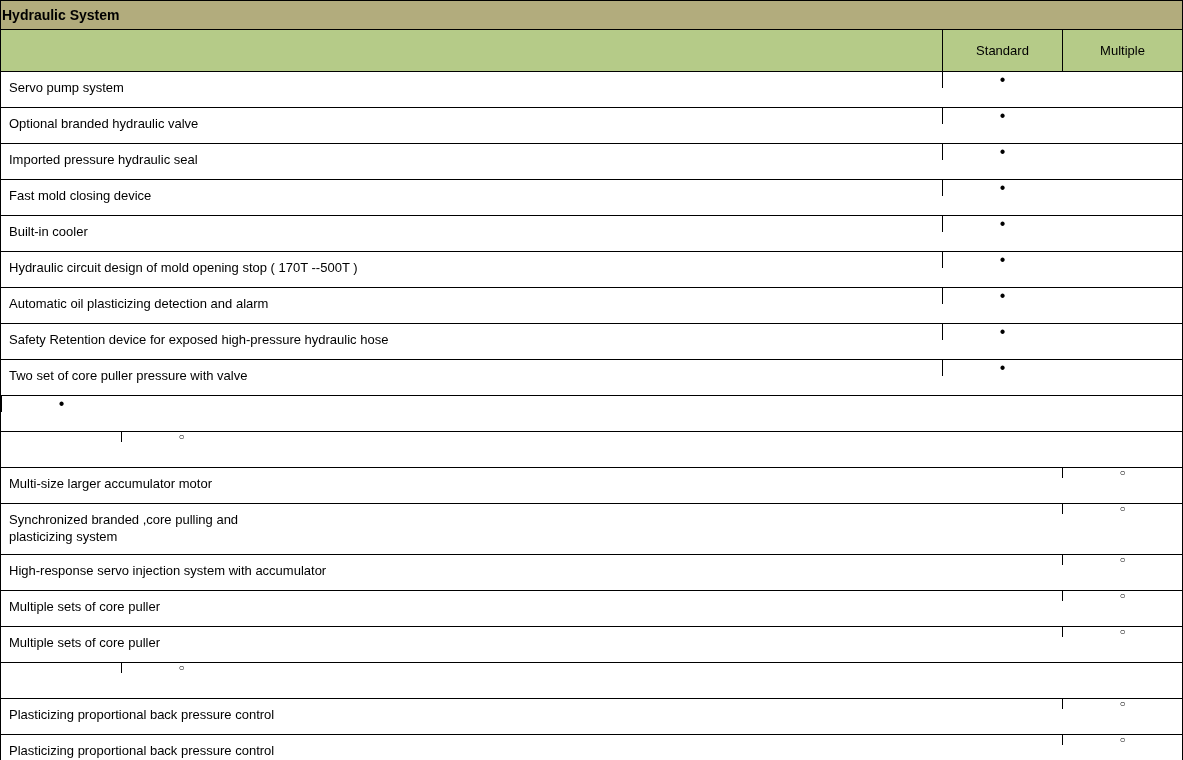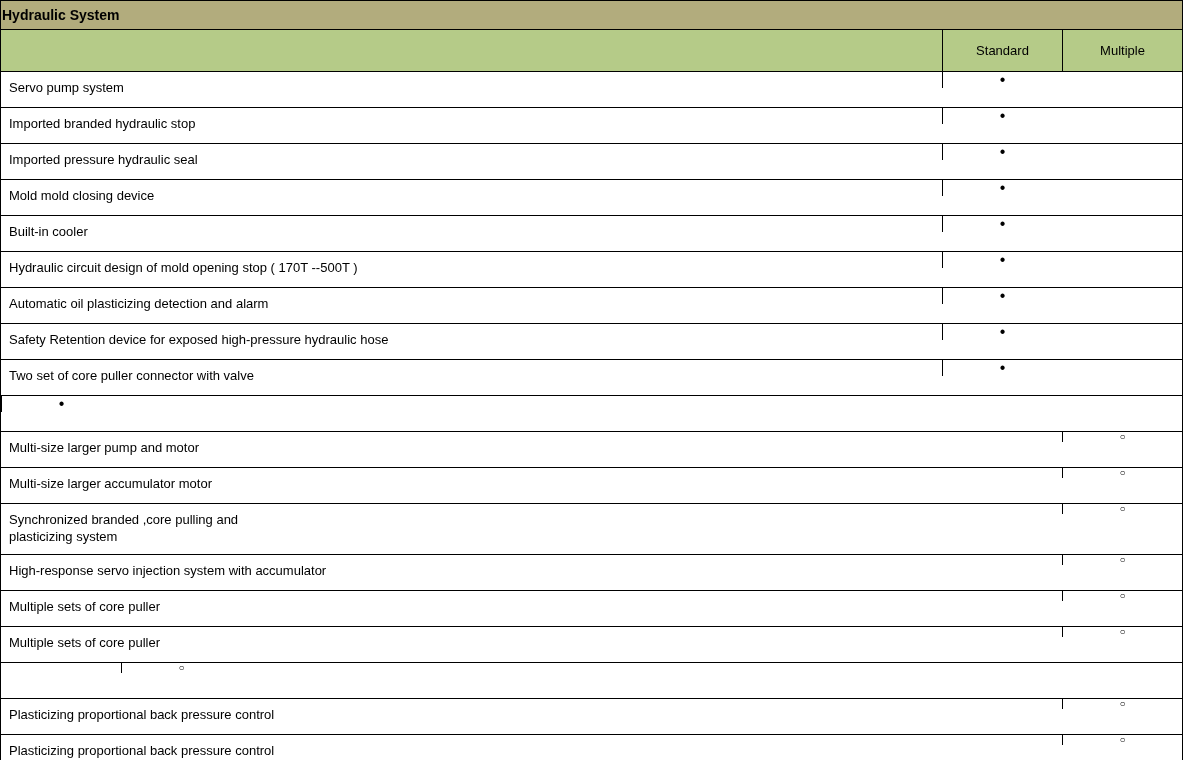--- a/index.html
+++ b/index.html
@@ -92,33 +92,33 @@
     <div class="header-col">Standard</div>
     <div class="header-col">Multiple</div>
   </div>
   <div id="rows-container"><div class="data-row">
         <div class="feature-cell">Servo pump system</div>
         <div class="mark-cell">
           <span class="bullet">•</span>
         </div>
         <div class="mark-cell"></div>
       </div><div class="data-row">
-        <div class="feature-cell">Imported branded hydraulic stop</div>
+        <div class="feature-cell">Optional branded hydraulic valve</div>
         <div class="mark-cell">
           <span class="bullet">•</span>
         </div>
         <div class="mark-cell"></div>
       </div><div class="data-row">
         <div class="feature-cell">Imported pressure hydraulic seal</div>
         <div class="mark-cell">
           <span class="bullet">•</span>
         </div>
         <div class="mark-cell"></div>
       </div><div class="data-row">
-        <div class="feature-cell">Mold mold closing device</div>
+        <div class="feature-cell">Fast mold closing device</div>
         <div class="mark-cell">
           <span class="bullet">•</span>
         </div>
         <div class="mark-cell"></div>
       </div><div class="data-row">
         <div class="feature-cell">Built-in cooler</div>
         <div class="mark-cell">
           <span class="bullet">•</span>
         </div>
         <div class="mark-cell"></div>
@@ -134,32 +134,31 @@
           <span class="bullet">•</span>
         </div>
         <div class="mark-cell"></div>
       </div><div class="data-row">
         <div class="feature-cell">Safety Retention device  for exposed high-pressure hydraulic hose</div>
         <div class="mark-cell">
           <span class="bullet">•</span>
         </div>
         <div class="mark-cell"></div>
       </div><div class="data-row">
-        <div class="feature-cell">Two set of core puller connector with valve</div>
-        <div class="mark-cell">
-          <span class="bullet">•</span>
-        </div>
-        <div class="mark-cell"></div>
-      </div><div class="data-row">
-        <div class="mark-cell">
-          <span class="bullet">•</span>
-        </div>
-        <div class="mark-cell"></div>
-      </div><div class="data-row">
-        <div class="feature-cell">Multi-size larger pump and motor</div>
+        <div class="feature-cell">Two set of core puller pressure with valve</div>
+        <div class="mark-cell">
+          <span class="bullet">•</span>
+        </div>
+        <div class="mark-cell"></div>
+      </div><div class="data-row">
+        <div class="mark-cell">
+          <span class="bullet">•</span>
+        </div>
+        <div class="mark-cell"></div>
+      </div><div class="data-row">
         <div class="mark-cell"></div>
         <div class="mark-cell">
           <span class="circle">○</span>
         </div>
       </div><div class="data-row">
         <div class="feature-cell">Multi-size larger accumulator motor</div>
         <div class="mark-cell"></div>
         <div class="mark-cell">
           <span class="circle">○</span>
         </div>

